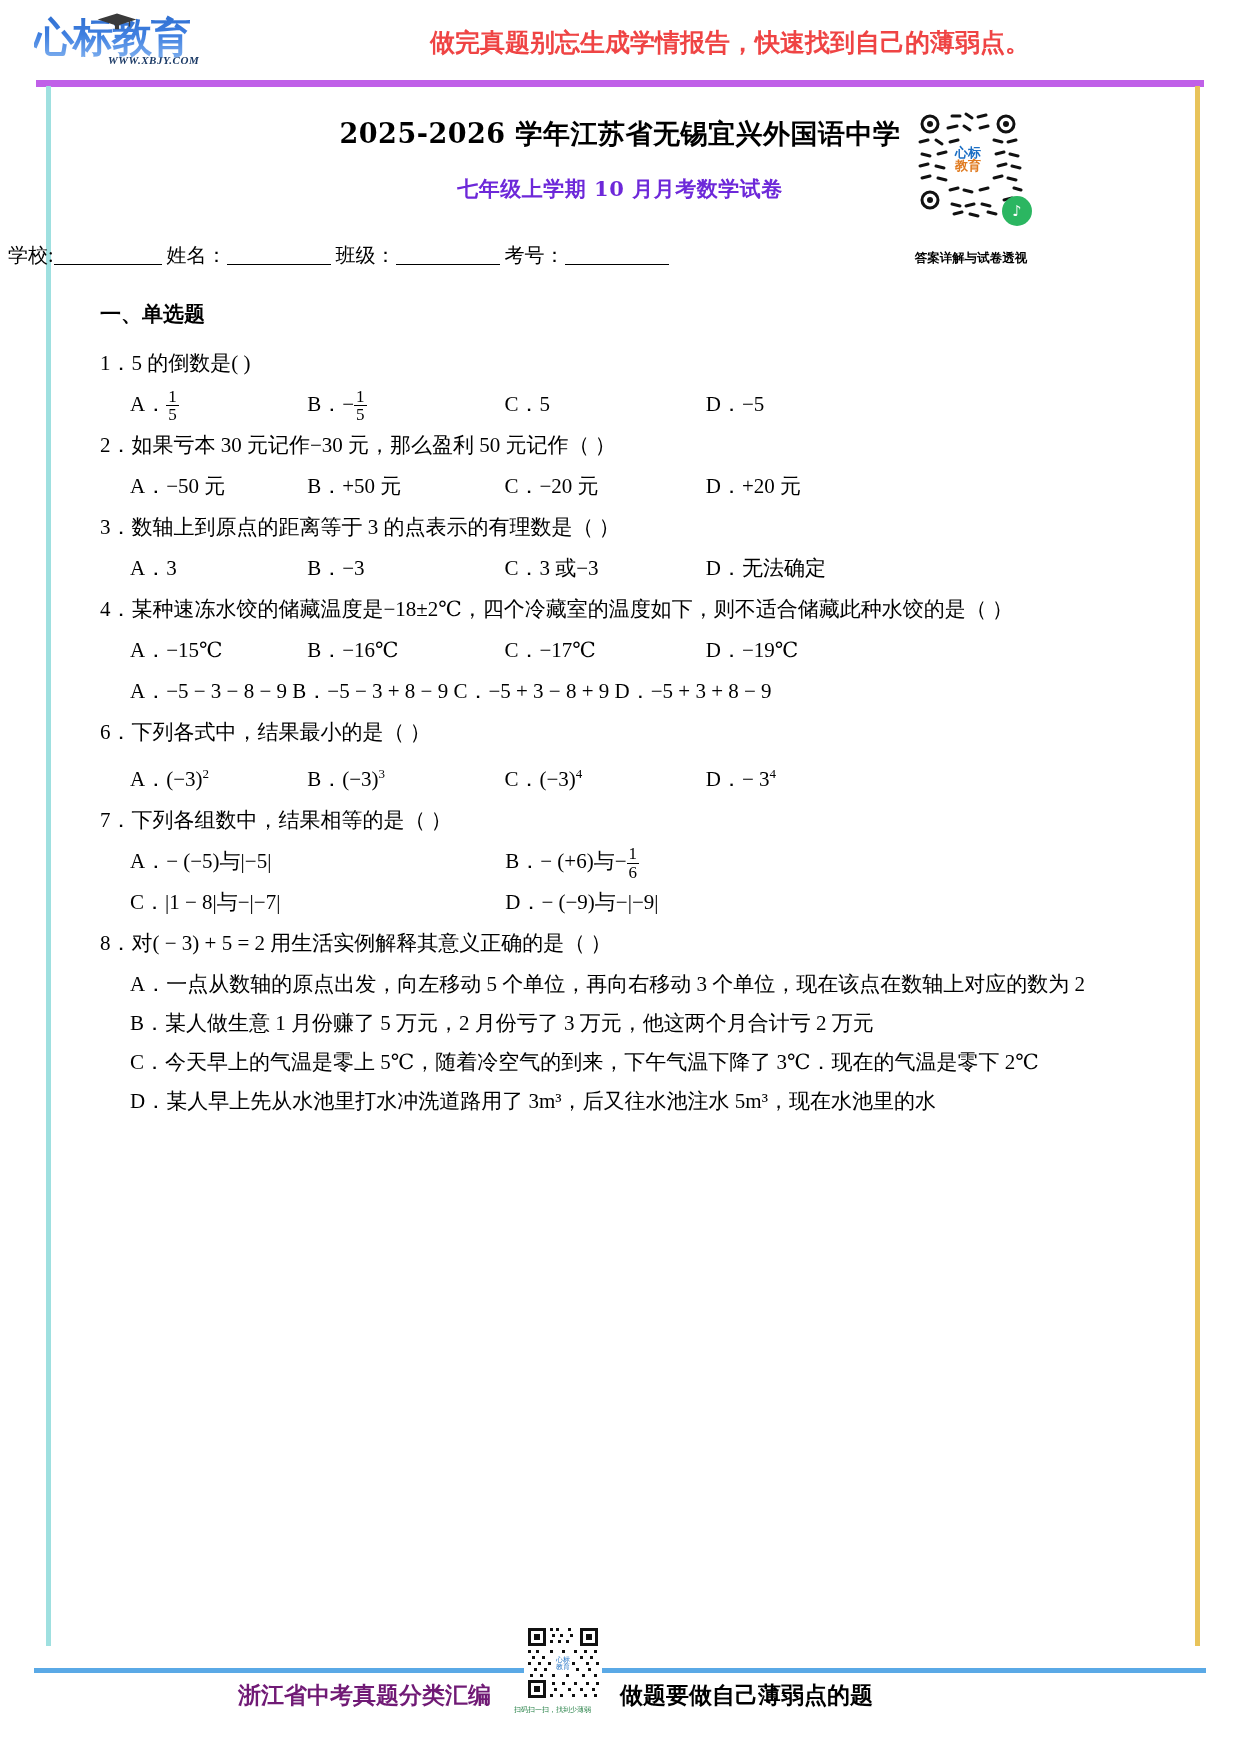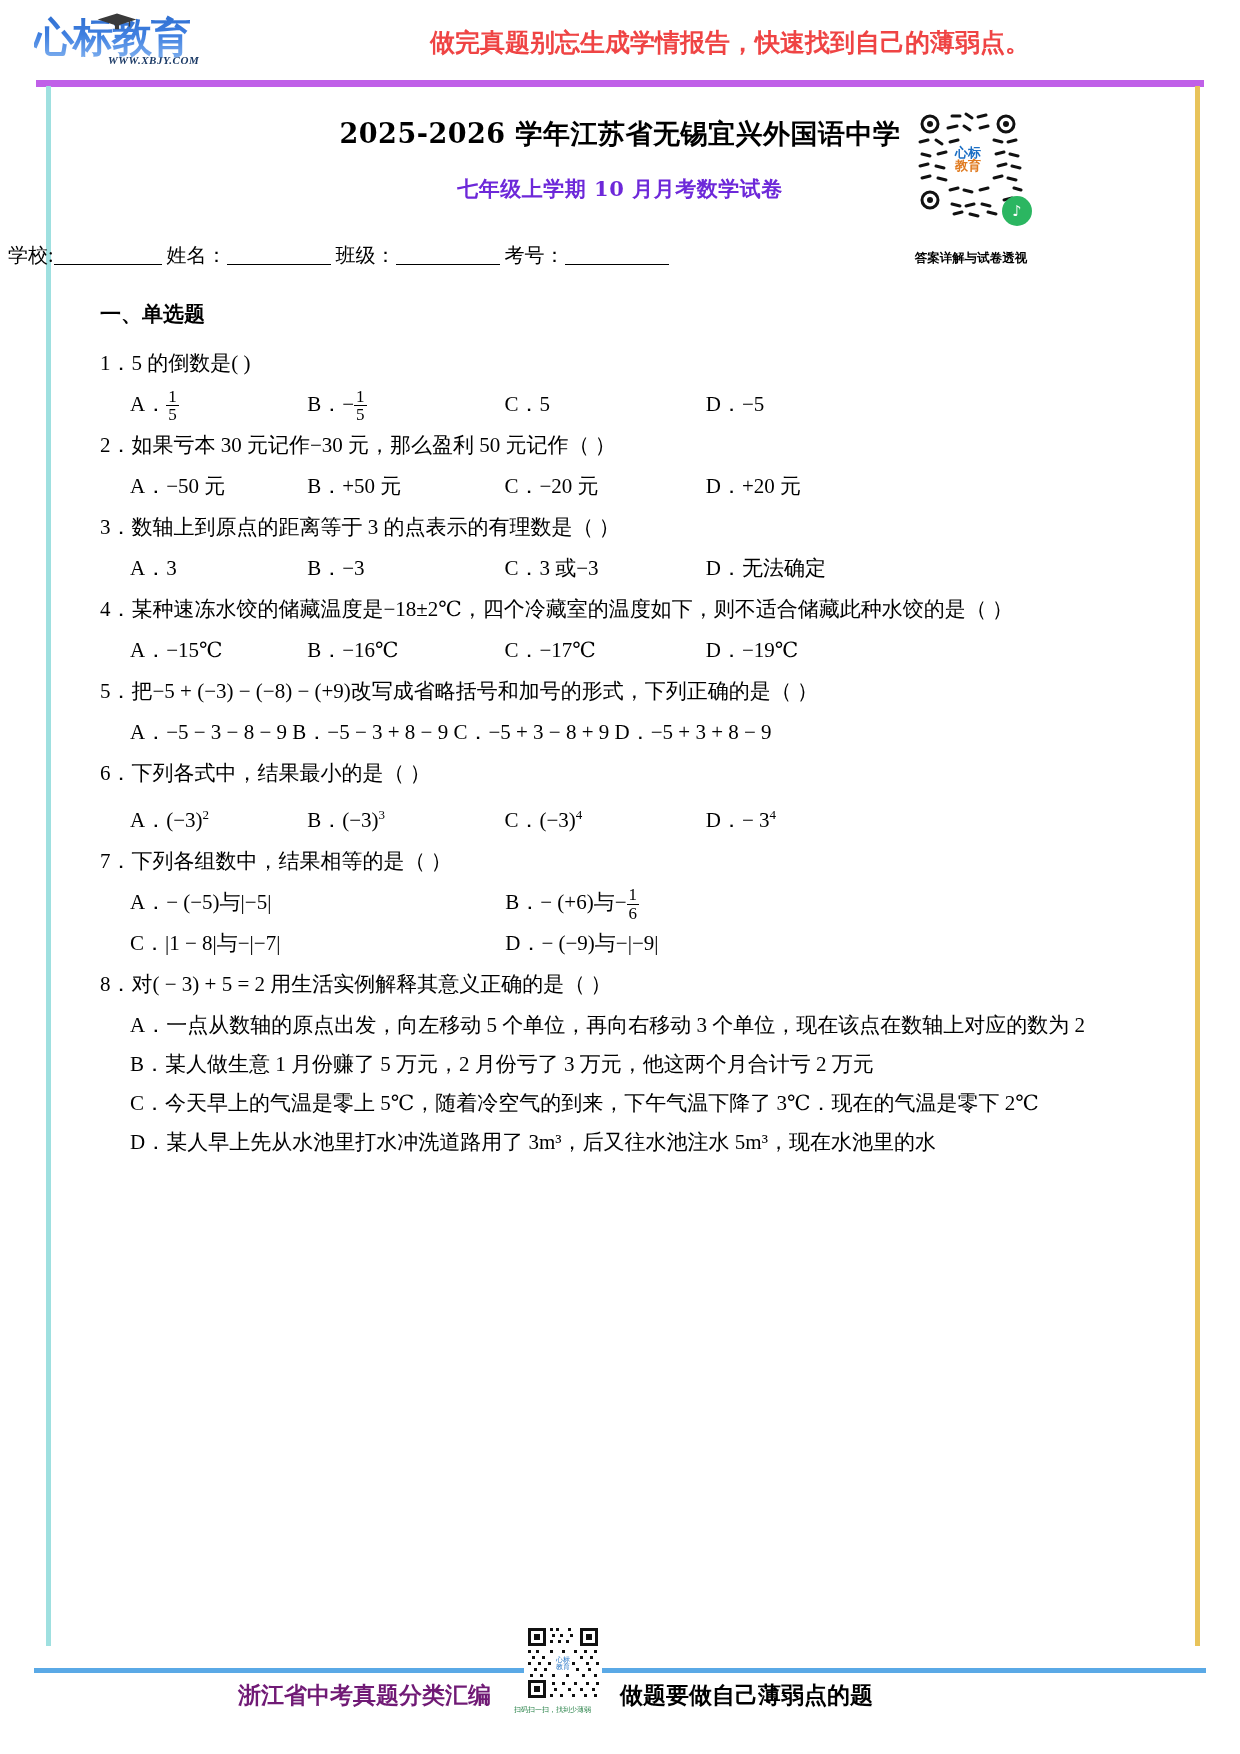--- a/index.html
+++ b/index.html
@@ -276,21 +276,20 @@
       <span class="stem">4．某种速冻水饺的储藏温度是−18±2℃，四个冷藏室的温度如下，则不适合储藏此种水饺的是（    ）</span>
       <span class="opts grid4">
         <span class="opt">A．−15℃</span>
         <span class="opt">B．−16℃</span>
         <span class="opt">C．−17℃</span>
         <span class="opt">D．−19℃</span>
       </span>
     </div>
 
     <div class="q">
-      <span class="stem">5．把−5 + (−3) − (−8) − (+9)改写成省略括号和加号的形式，下列正确的是（    ）</span>
       <span class="opts">A．−5 − 3 − 8 − 9                     B．−5 − 3 + 8 − 9 C．−5 + 3 − 8 + 9  D．−5 + 3 + 8 − 9</span>
     </div>
 
     <div class="q">
       <span class="stem">6．下列各式中，结果最小的是（    ）</span>
       <span class="opts grid4">
         <span class="opt"><span>A．(−3)</span><sup>2</sup></span>
         <span class="opt"><span>B．(−3)</span><sup>3</sup></span>
         <span class="opt"><span>C．(−3)</span><sup>4</sup></span>
         <span class="opt"><span>D．− 3</span><sup>4</sup></span>

